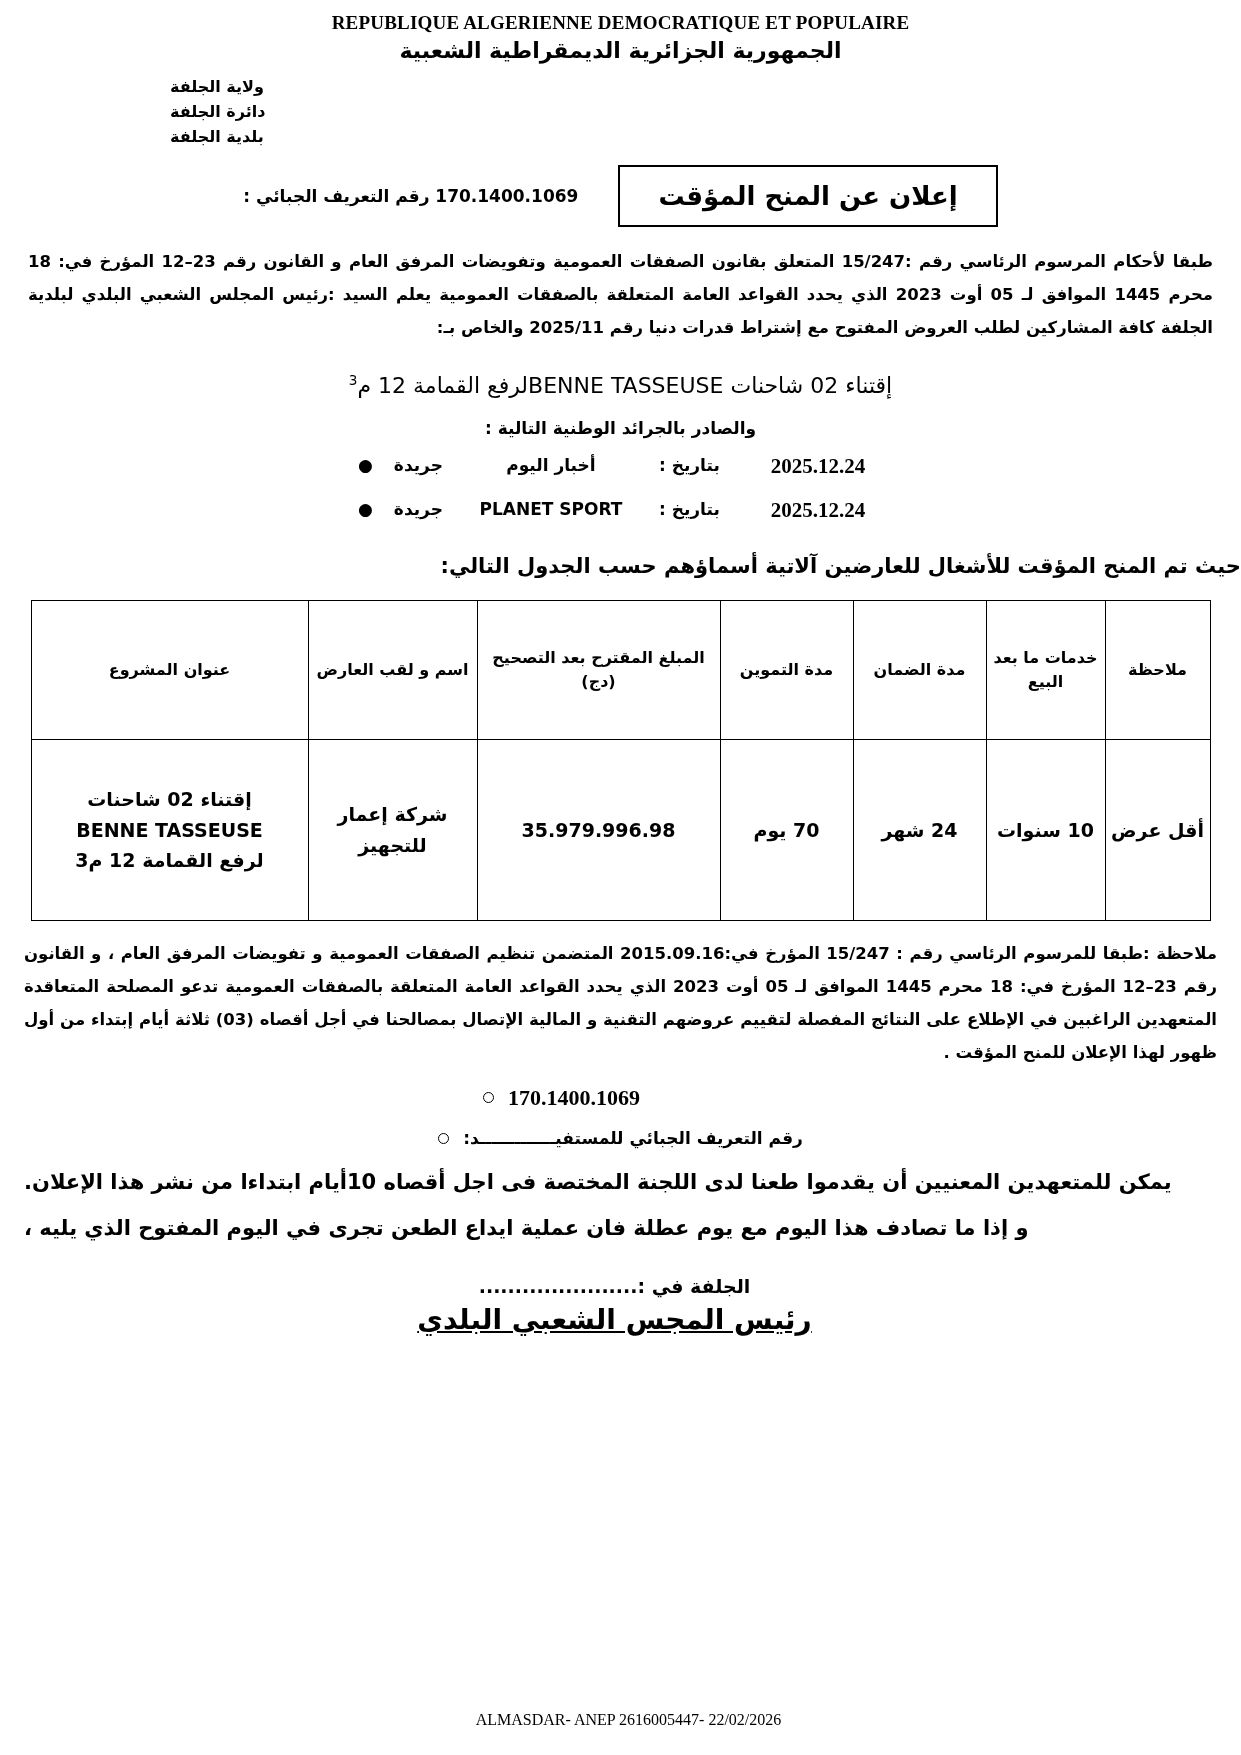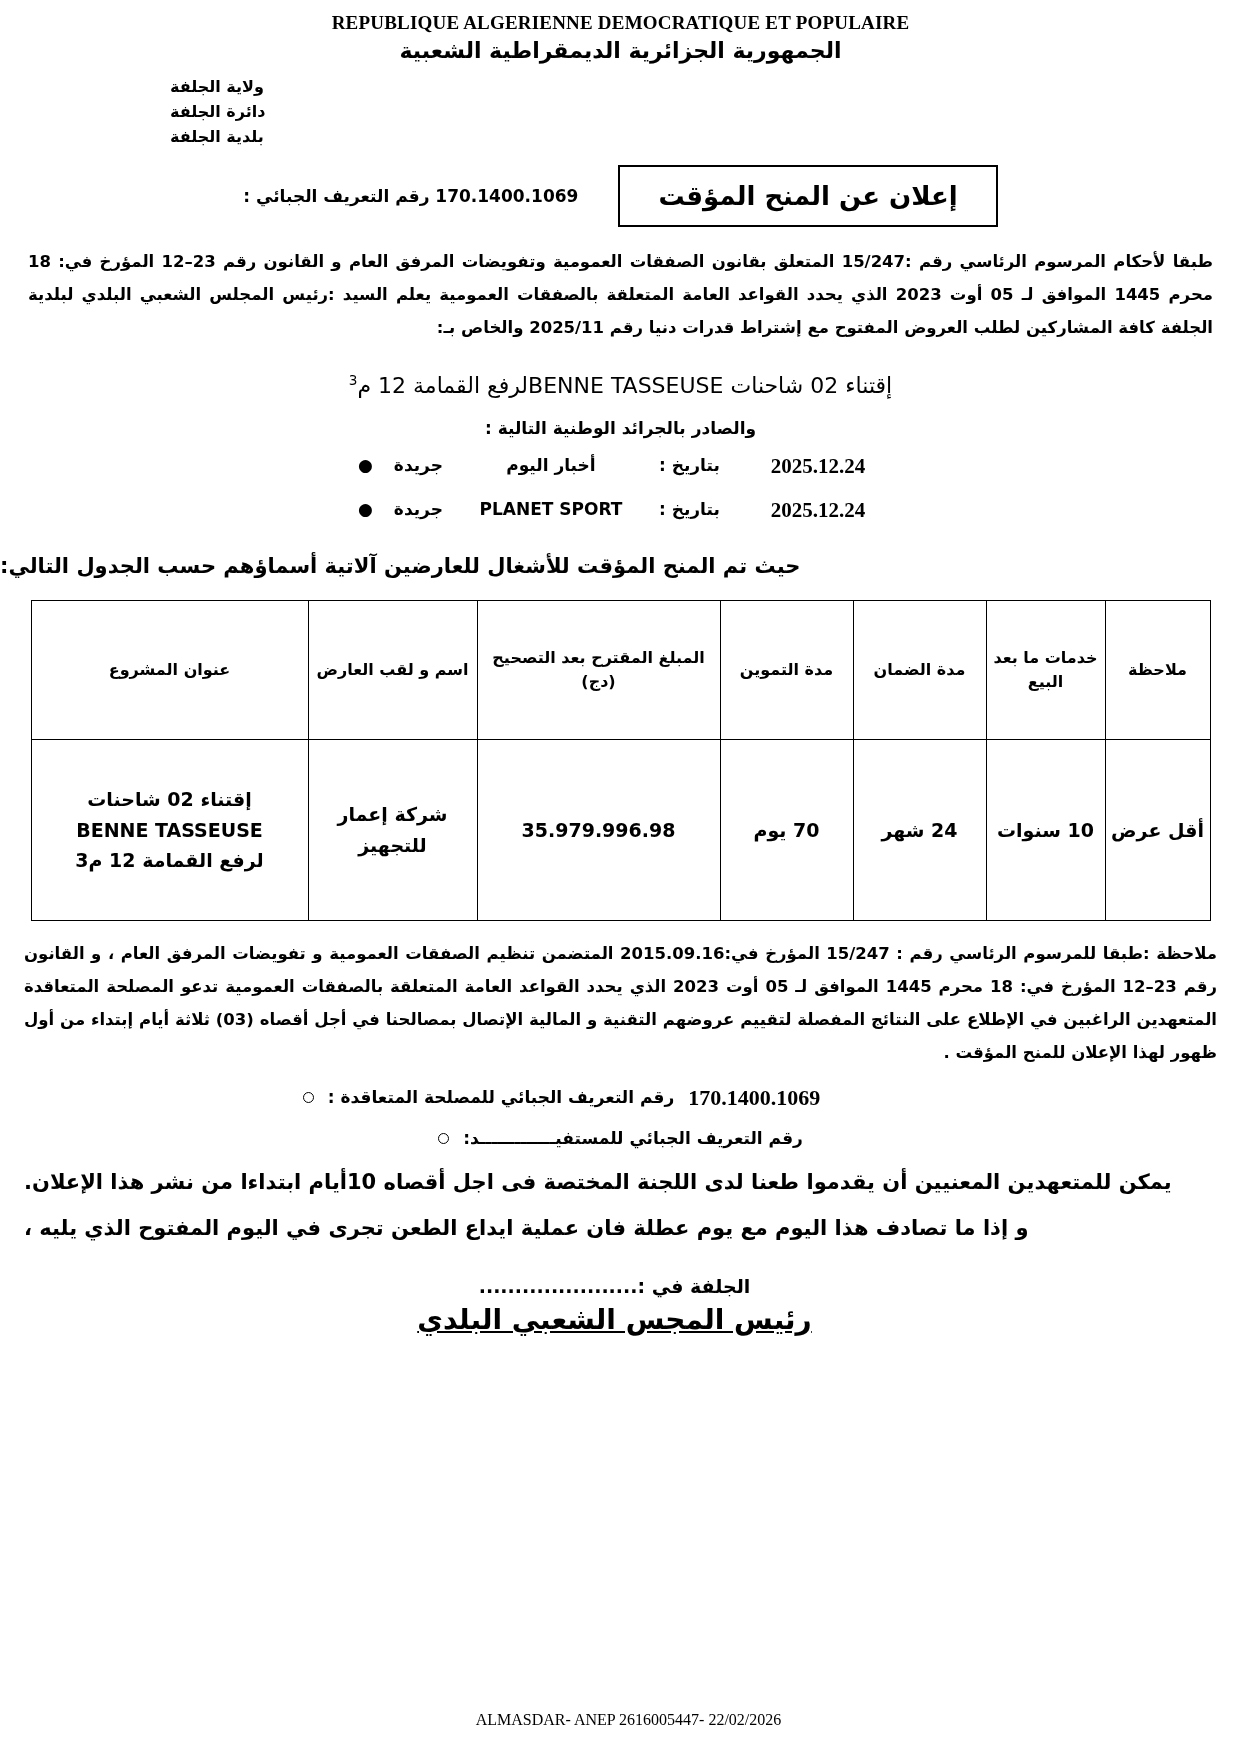--- a/index.html
+++ b/index.html
@@ -130,21 +130,21 @@
   .j-date-label { min-width: 86px; text-align: left; }
   .j-date {
     min-width: 130px;
     text-align: center;
     direction: ltr;
     font-family: "Liberation Serif", serif;
     font-size: 21px;
     font-weight: bold;
   }
   .award-line {
-    text-align: left;
+    text-align: right;
     font-family: "DejaVu Sans", sans-serif;
     font-size: 21px;
     font-weight: bold;
     margin-top: 22px;
   }
   table.award {
     margin: 22px auto 0 auto;
     border-collapse: collapse;
     width: 1180px;
     table-layout: fixed;
@@ -329,21 +329,20 @@
         </td>
       </tr>
     </tbody>
   </table>
 
   <div class="note-block">ملاحظة :طبقا للمرسوم الرئاسي رقم : 15/247 المؤرخ في:2015.09.16 المتضمن تنظيم الصفقات العمومية و تفويضات المرفق العام ، و القانون رقم 23–12 المؤرخ في: 18 محرم 1445 الموافق لـ 05 أوت 2023 الذي يحدد القواعد العامة المتعلقة بالصفقات العمومية تدعو المصلحة المتعاقدة المتعهدين الراغبين في الإطلاع على النتائج المفصلة لتقييم  عروضهم التقنية و المالية الإتصال بمصالحنا في أجل أقصاه (03) ثلاثة أيام إبتداء من أول ظهور لهذا الإعلان للمنح المؤقت .</div>
 
   <div class="id-list">
     <div class="id-row">
       <span class="id-value">170.1400.1069</span>
-      <span class="id-label">رقم التعريف الجبائي للمصلحة المتعاقدة  :</span>
       <span class="circle-bullet"></span>
     </div>
     <div class="id-row">
       <span class="id-label">رقم التعريف الجبائي للمستفيـــــــــــــد:</span>
       <span class="circle-bullet"></span>
     </div>
   </div>
 
   <div class="tail-line">يمكن للمتعهدين المعنيين أن يقدموا طعنا لدى اللجنة المختصة فى اجل أقصاه 10أيام ابتداءا من نشر هذا الإعلان.</div>
   <div class="tail-line">و إذا ما تصادف هذا اليوم مع يوم عطلة فان عملية ايداع الطعن تجرى في اليوم المفتوح الذي يليه ،</div>

